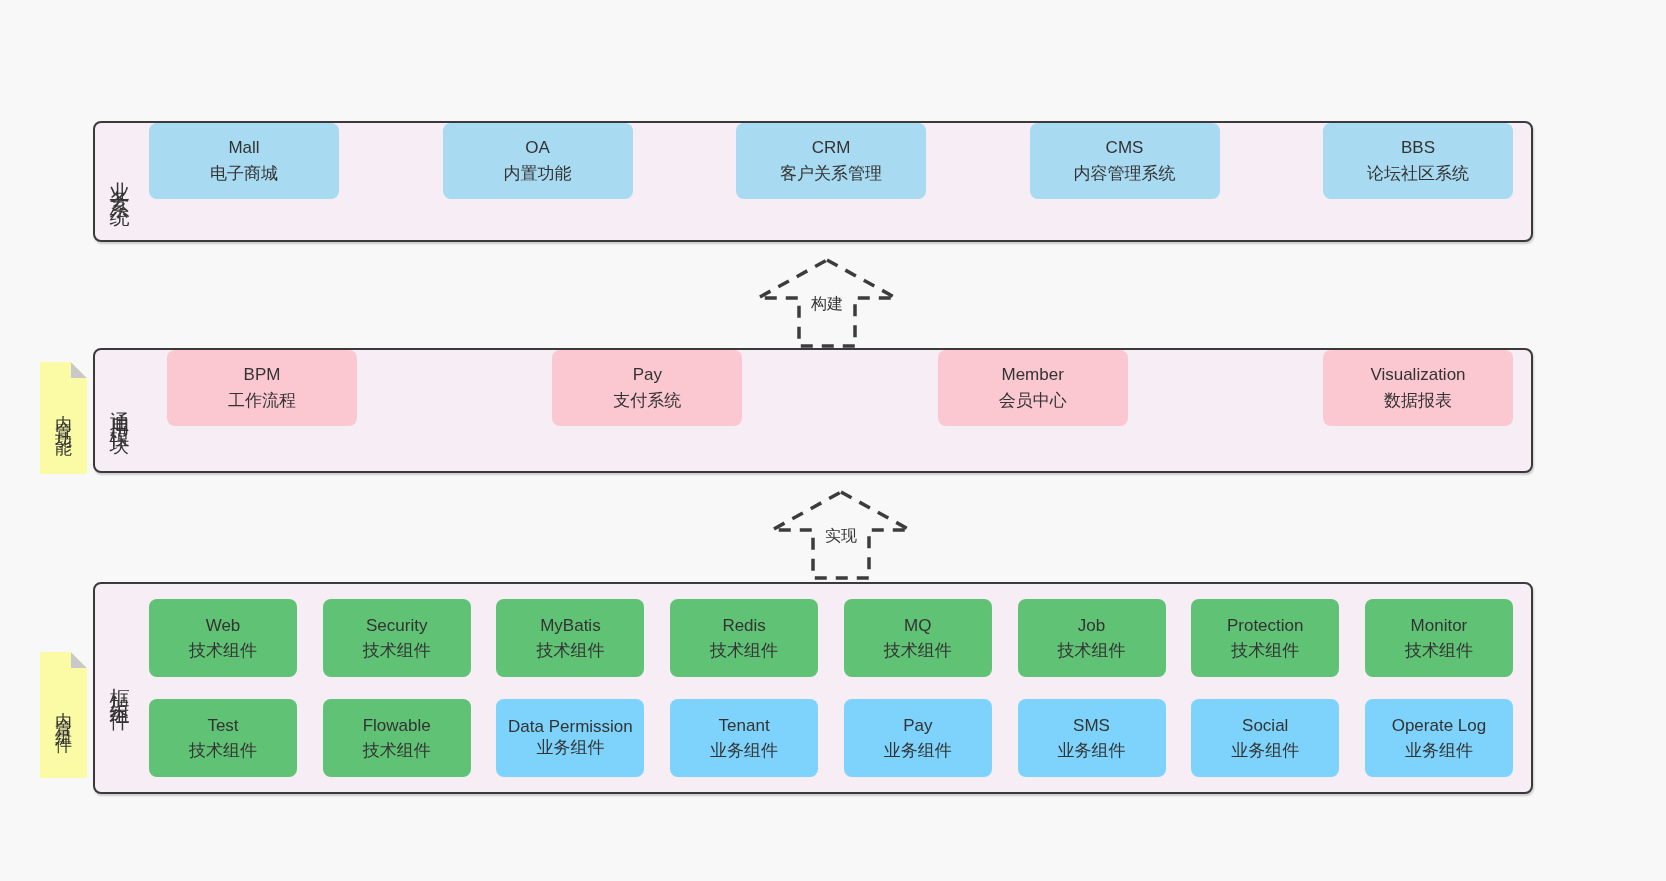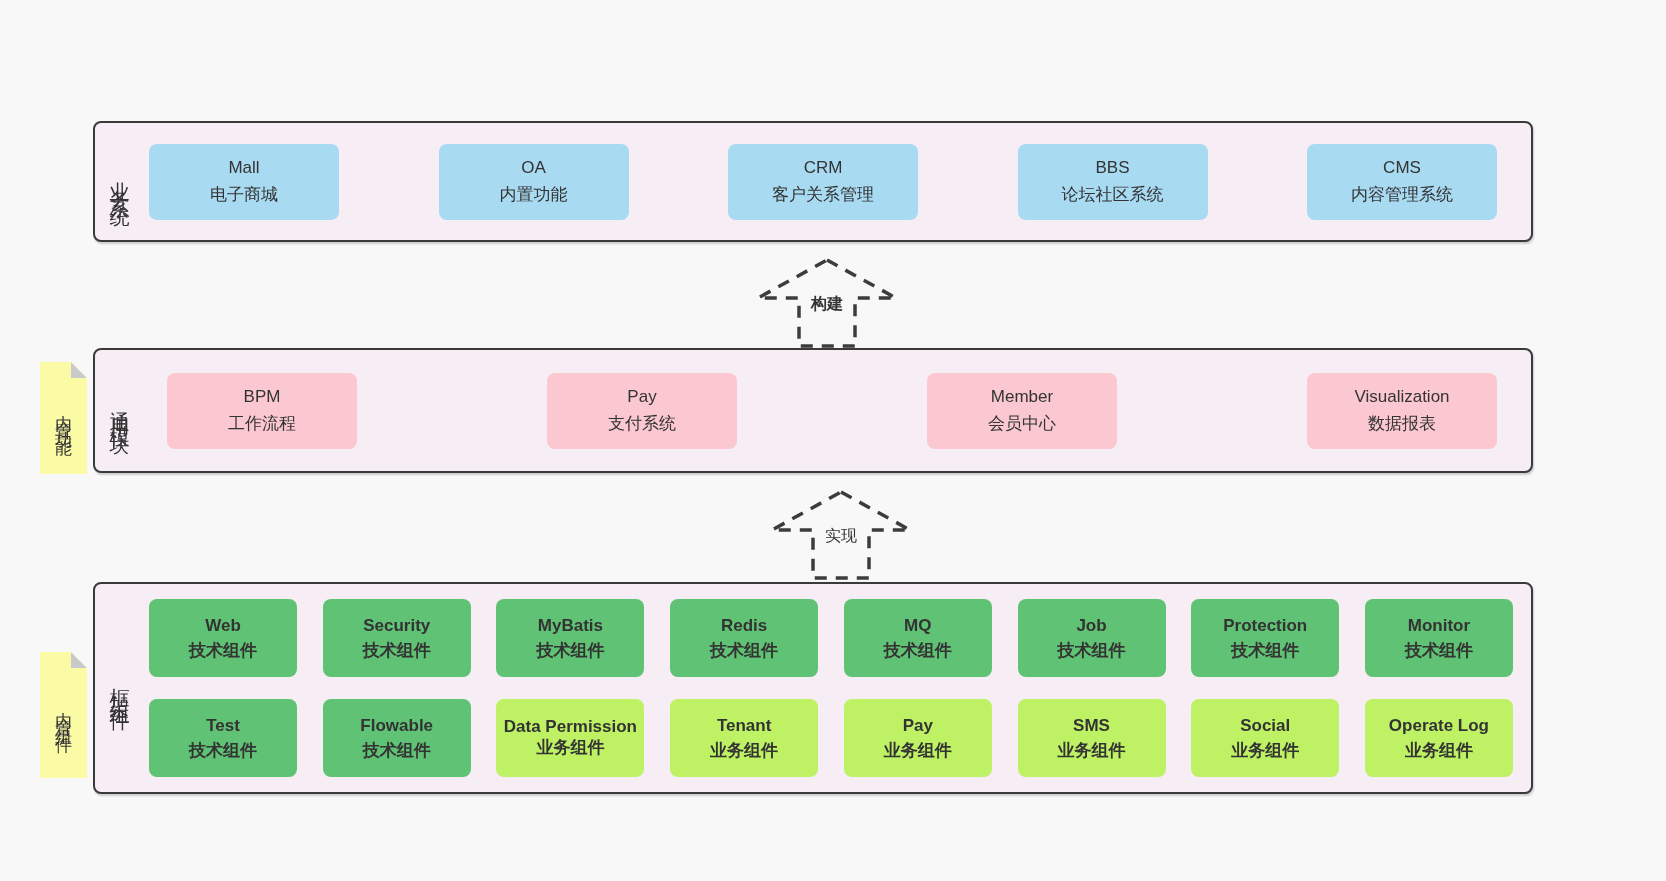--- a/index.html
+++ b/index.html
@@ -41,32 +41,30 @@
   .vtext {
     writing-mode: vertical-rl;
     text-orientation: upright;
     letter-spacing: 8px;
     line-height: 1;
   }
 
   .boxes-area {
     flex: 1;
     display: flex;
-    align-items: center;
     justify-content: space-between;
-    padding: 0 34px 0 4px;
+    padding: 0 18px 0 4px;
   }
   .rows-area {
     flex: 1;
     display: flex;
     flex-direction: column;
     justify-content: center;
     gap: 22px;
     padding: 0 18px 0 4px;
-    font-weight: bold;
   }
   .box-row {
     display: flex;
     align-items: center;
     justify-content: space-between;
   }
 
   
   .box {
     display: flex;
@@ -78,30 +76,30 @@
     font-size: 17px;
     line-height: 1.55;
   }
   .box-lg { width: 190px; height: 76px; }
   .box-sm { width: 148px; height: 78px; line-height: 1.5; }
   .box-sm.compact { line-height: 1.22; }
   .blue        { background: #a8daf2; }
   .red         { background: #f06a6a; }
   .pink        { background: #fbc8d1; margin-left: 18px; }
   .green       { background: #60c274; }
-  .green-light { background: #bef264; }
+  .green-light { background: #7dd3fc; }
 
   
   .arrow {
     position: absolute;
     width: 150px;
     height: 92px;
     z-index: 2;
   }
-  .arrow-1 { left: 752px; top: 257px; font-weight: bold; }
+  .arrow-1 { left: 752px; top: 257px; }
   .arrow-2 { left: 766px; top: 489px; }
   .arrow svg { display: block; width: 150px; height: 92px; }
   .arrow-label {
     position: absolute;
     left: 50%;
     top: 36px;
     transform: translateX(-50%);
     background: #f8f8f8;
     padding: 1px 3px;
     font-size: 16px;
@@ -150,26 +148,26 @@
       </div>
       <div class="box box-lg blue">
         <div>OA</div>
         <div>内置功能</div>
       </div>
       <div class="box box-lg blue">
         <div>CRM</div>
         <div>客户关系管理</div>
       </div>
       <div class="box box-lg blue">
+        <div>CMS</div>
+        <div>内容管理系统</div>
+      </div>
+      <div class="box box-lg blue">
         <div>BBS</div>
         <div>论坛社区系统</div>
-      </div>
-      <div class="box box-lg blue">
-        <div>CMS</div>
-        <div>内容管理系统</div>
       </div>
     </div>
   </div>
 
   <div class="arrow arrow-1">
     <svg viewBox="0 0 150 92">
       <polygon points="75,3 144,41 103,41 103,89 47,89 47,41 6,41" fill="none" stroke="#3c3c3c" stroke-width="3.5" stroke-dasharray="12 9"></polygon>
     </svg>
     <span class="arrow-label">构建</span>
   </div>

